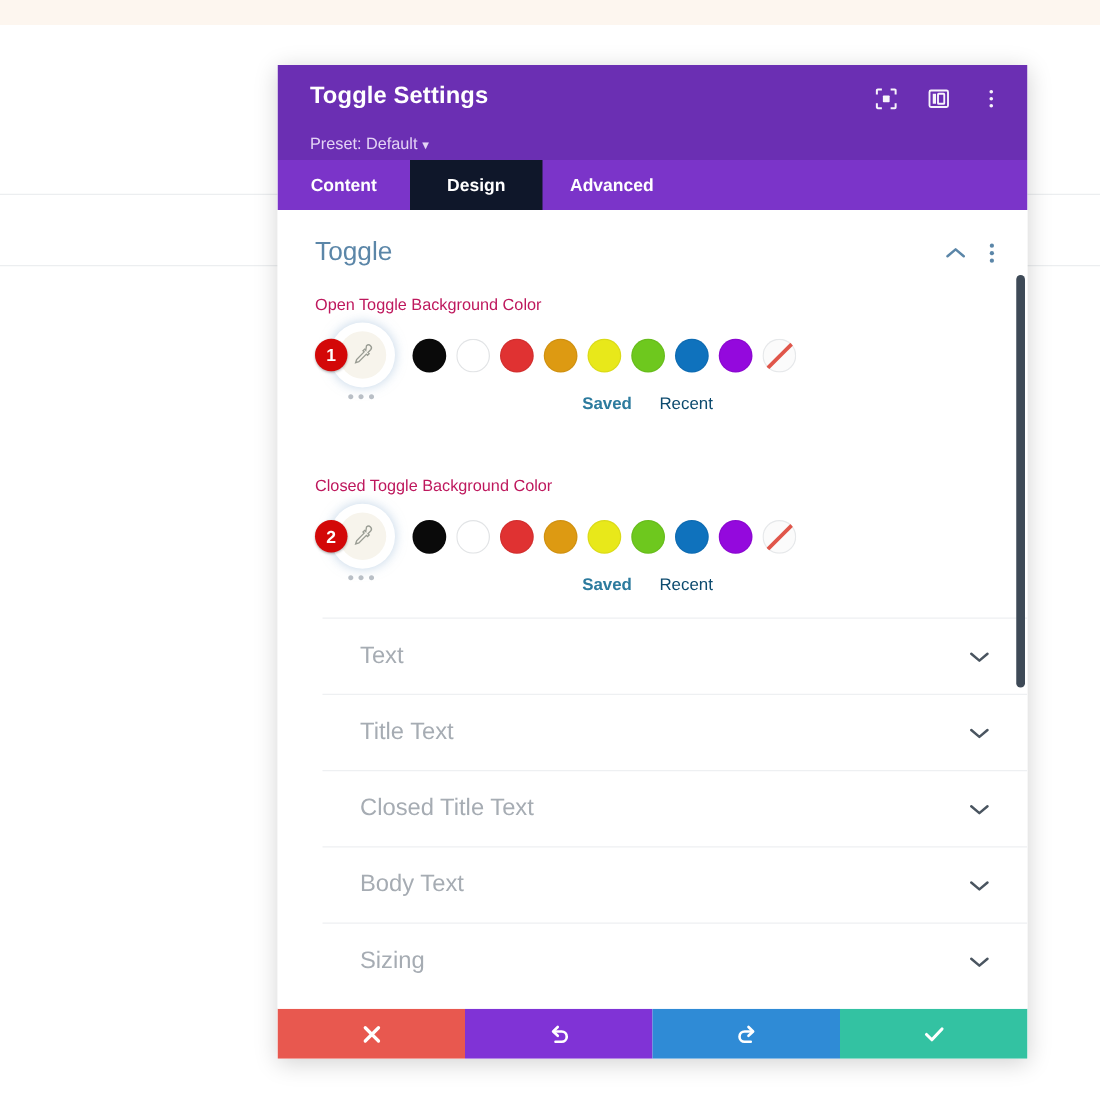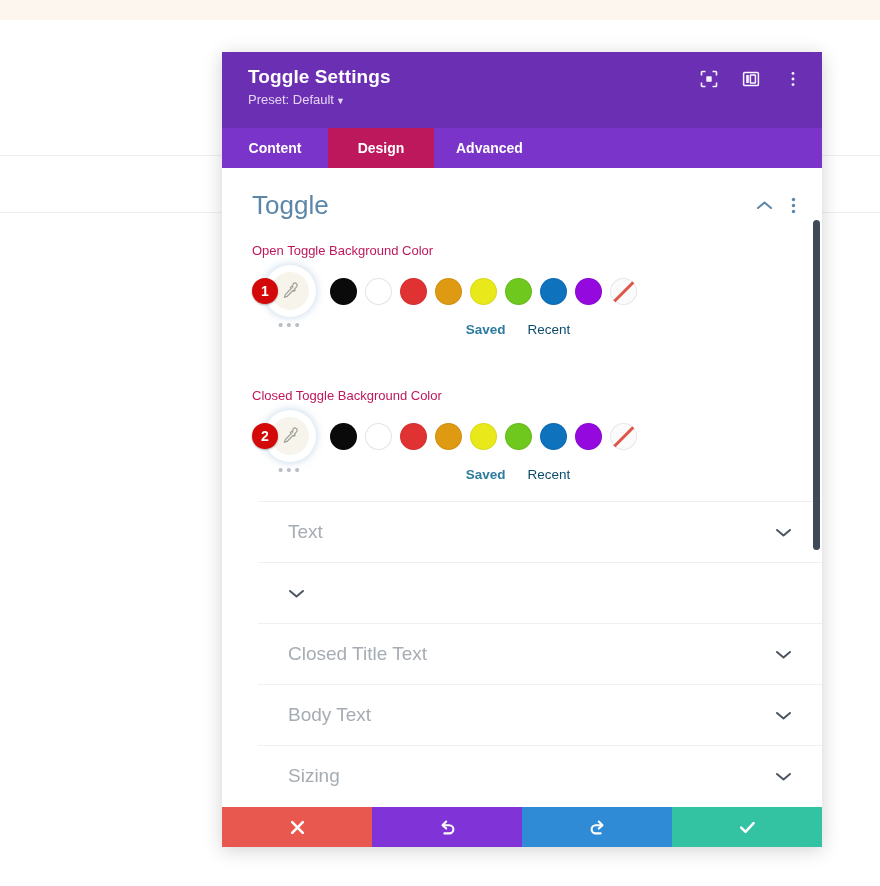--- a/index.html
+++ b/index.html
@@ -39,60 +39,60 @@
     height: 76px;
     padding: 13px 22px 0 26px;
     position: relative;
     flex: 0 0 auto;
   }
   .modal-title {
     color: #ffffff; font-size: 19px; font-weight: bold;
     letter-spacing: .1px; line-height: 24px;
   }
   .modal-preset {
-    color: #e4d4f5; font-size: 13px; margin-top: 3px; line-height: 16px;
+    color: #e4d4f5; font-size: 13px; margin-top: 18px; line-height: 16px;
   }
   .caret-mini { font-size: 9px; margin-left: 2px; color: #e4d4f5; }
   .header-icons {
     position: absolute; right: 20px; top: 18px;
     display: flex; align-items: center; gap: 24px;
   }
   .hicon { width: 18px; height: 18px; display: block; opacity: .95; cursor: pointer; }
 
   
   .tabs {
     display: flex; background: #7b34c9; height: 40px; flex: 0 0 auto;
   }
   .tab {
     display: flex; align-items: center; justify-content: center;
     color: #ffffff; font-size: 14px; font-weight: bold;
     padding: 0 22px; cursor: pointer; height: 40px;
     min-width: 106px;
   }
-  .tab.active { background: #be185d; text-align: right; }
+  .tab.active { background: #0f172a; text-align: right; }
 
   
   .modal-body {
     flex: 1 1 auto; background: #ffffff; position: relative; overflow: hidden;
   }
   .scroll-track {
     position: absolute; right: 0; top: 0; bottom: 0; width: 14px;
   }
   .scroll-thumb {
     position: absolute; right: 2px; top: 52px; width: 7px; height: 330px;
     background: #3e4a57; border-radius: 4px; cursor: pointer;
   }
 
   
   .section-head {
     display: flex; align-items: center;
     padding: 22px 26px 0 30px;
   }
   .section-head-title {
-    color: #5b86a8; font-size: 26px; font-weight: normal; flex: 1;
+    color: #5b86a8; font-size: 21px; font-weight: normal; flex: 1;
   }
   .section-head-icons { display: flex; align-items: center; gap: 18px; }
   .chev-up, .kebab { cursor: pointer; display: block; }
 
   
   .field { padding: 0 30px; }
   .field-label {
     color: #be185d; font-size: 13px; margin-top: 22px; margin-bottom: 10px;
   }
   .swatch-row { display: flex; align-items: center; height: 46px; position: relative; }
@@ -307,20 +307,21 @@
       <div class="accordion">
         <div class="acc-row">
           <span class="acc-label">Text</span>
           <span>
             <svg class="chev-down" width="17" height="11" viewBox="0 0 17 11" fill="none" stroke="#4a5560" stroke-width="2" stroke-linecap="round" stroke-linejoin="round">
                 <polyline points="2,3 8.5,8.5 15,3"></polyline>
               </svg>
           </span>
         </div>
         <div class="acc-row">
+          <span class="acc-label">Title Text</span>
           <span>
             <svg class="chev-down" width="17" height="11" viewBox="0 0 17 11" fill="none" stroke="#4a5560" stroke-width="2" stroke-linecap="round" stroke-linejoin="round">
                 <polyline points="2,3 8.5,8.5 15,3"></polyline>
               </svg>
           </span>
         </div>
         <div class="acc-row">
           <span class="acc-label">Closed Title Text</span>
           <span>
             <svg class="chev-down" width="17" height="11" viewBox="0 0 17 11" fill="none" stroke="#4a5560" stroke-width="2" stroke-linecap="round" stroke-linejoin="round">

